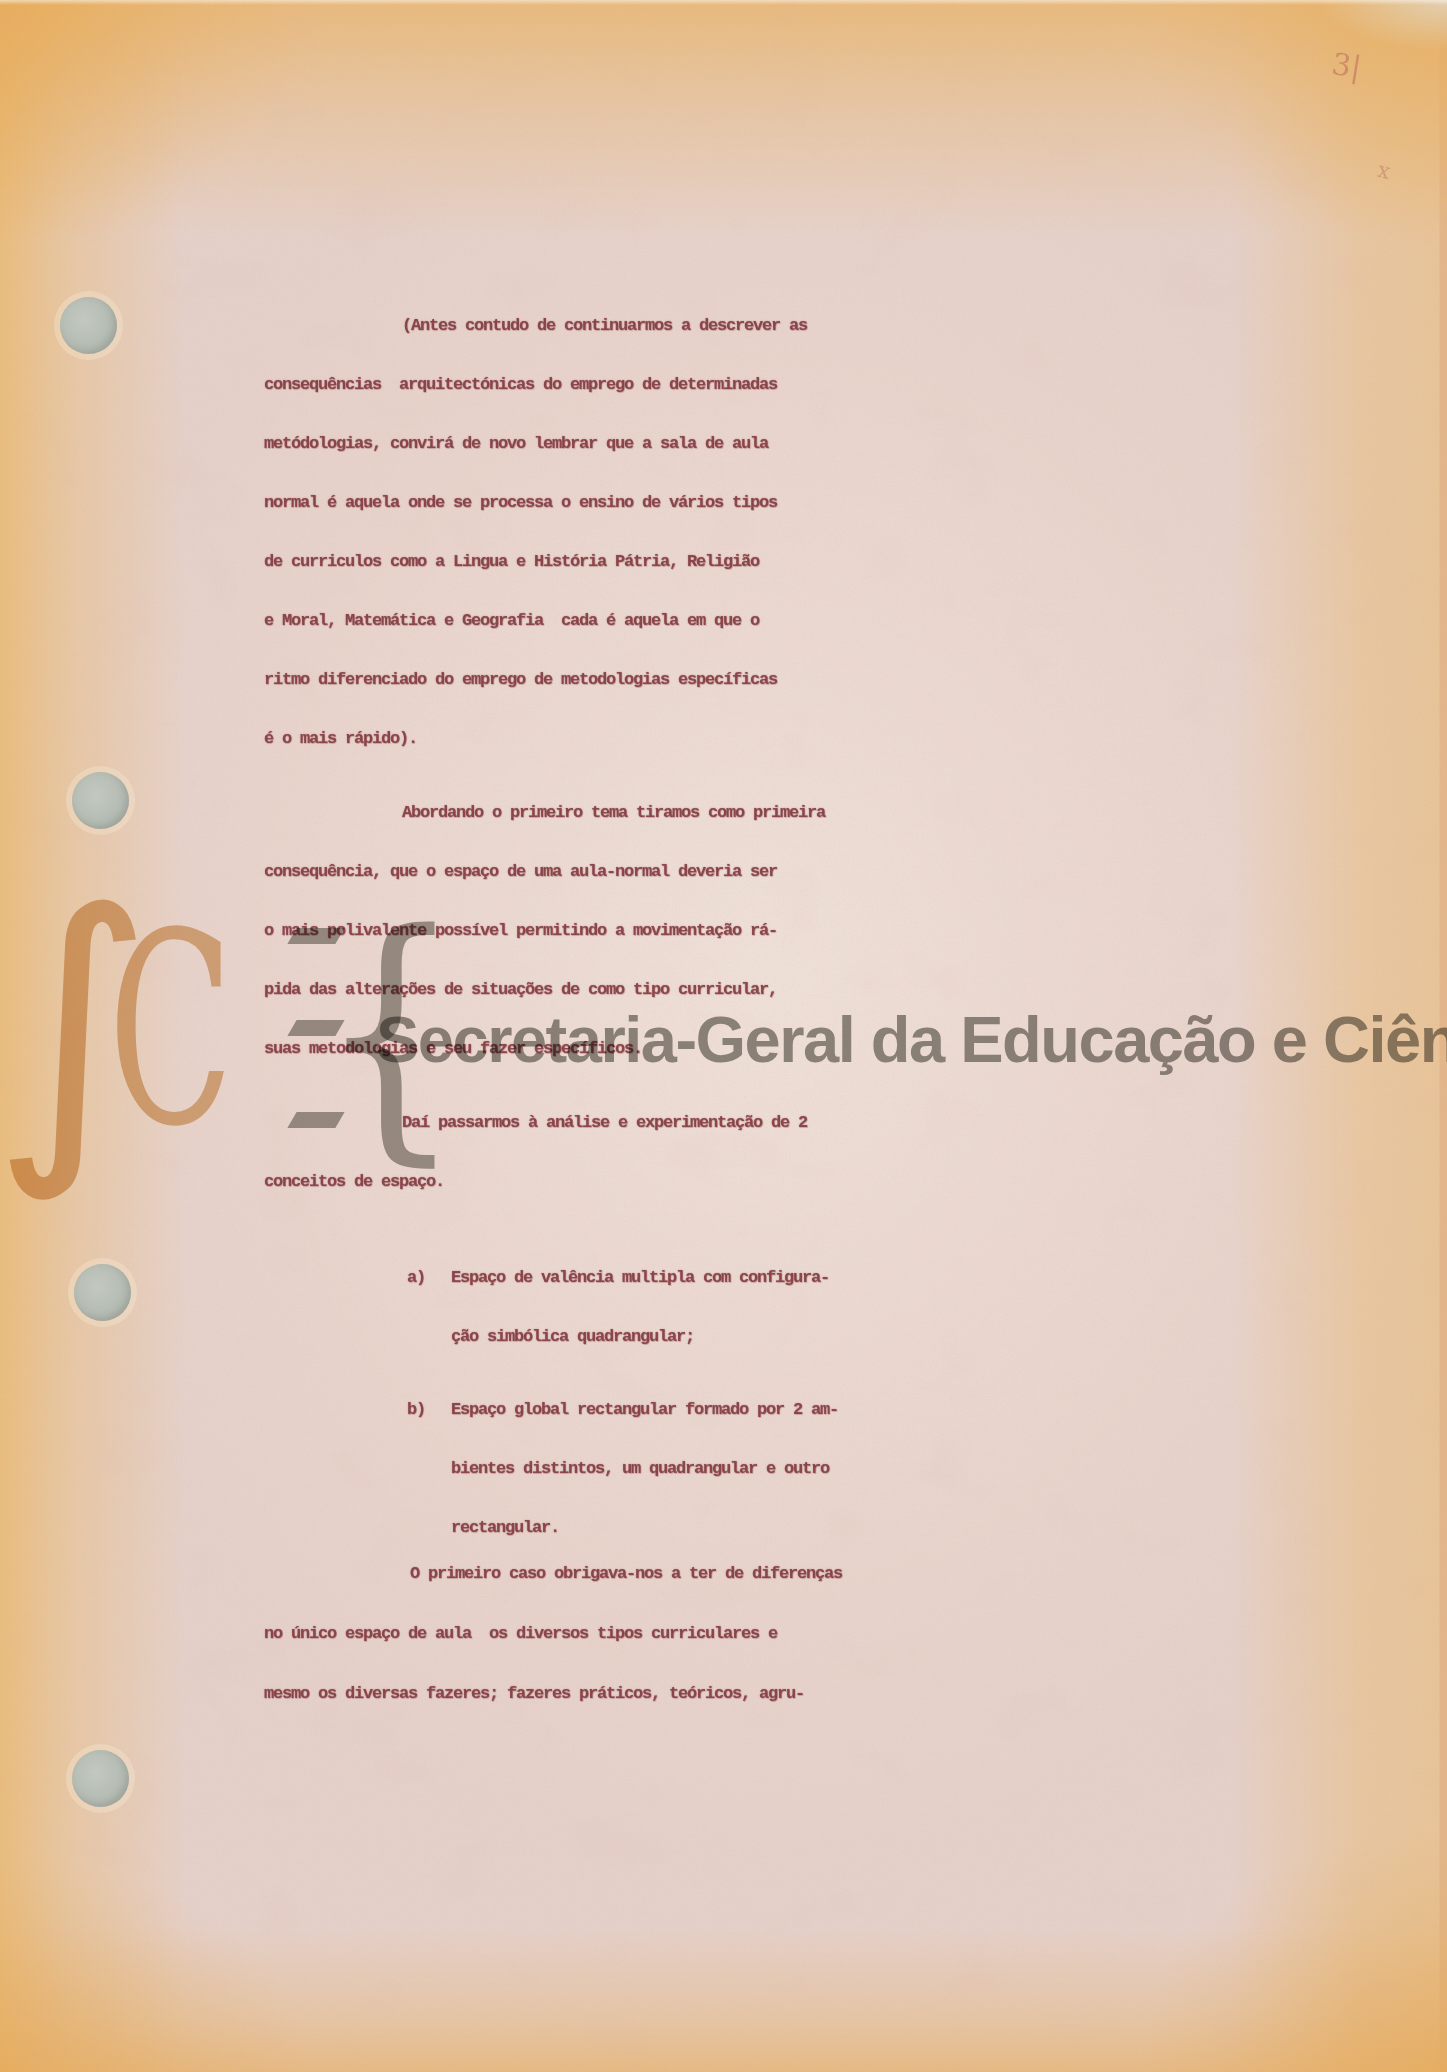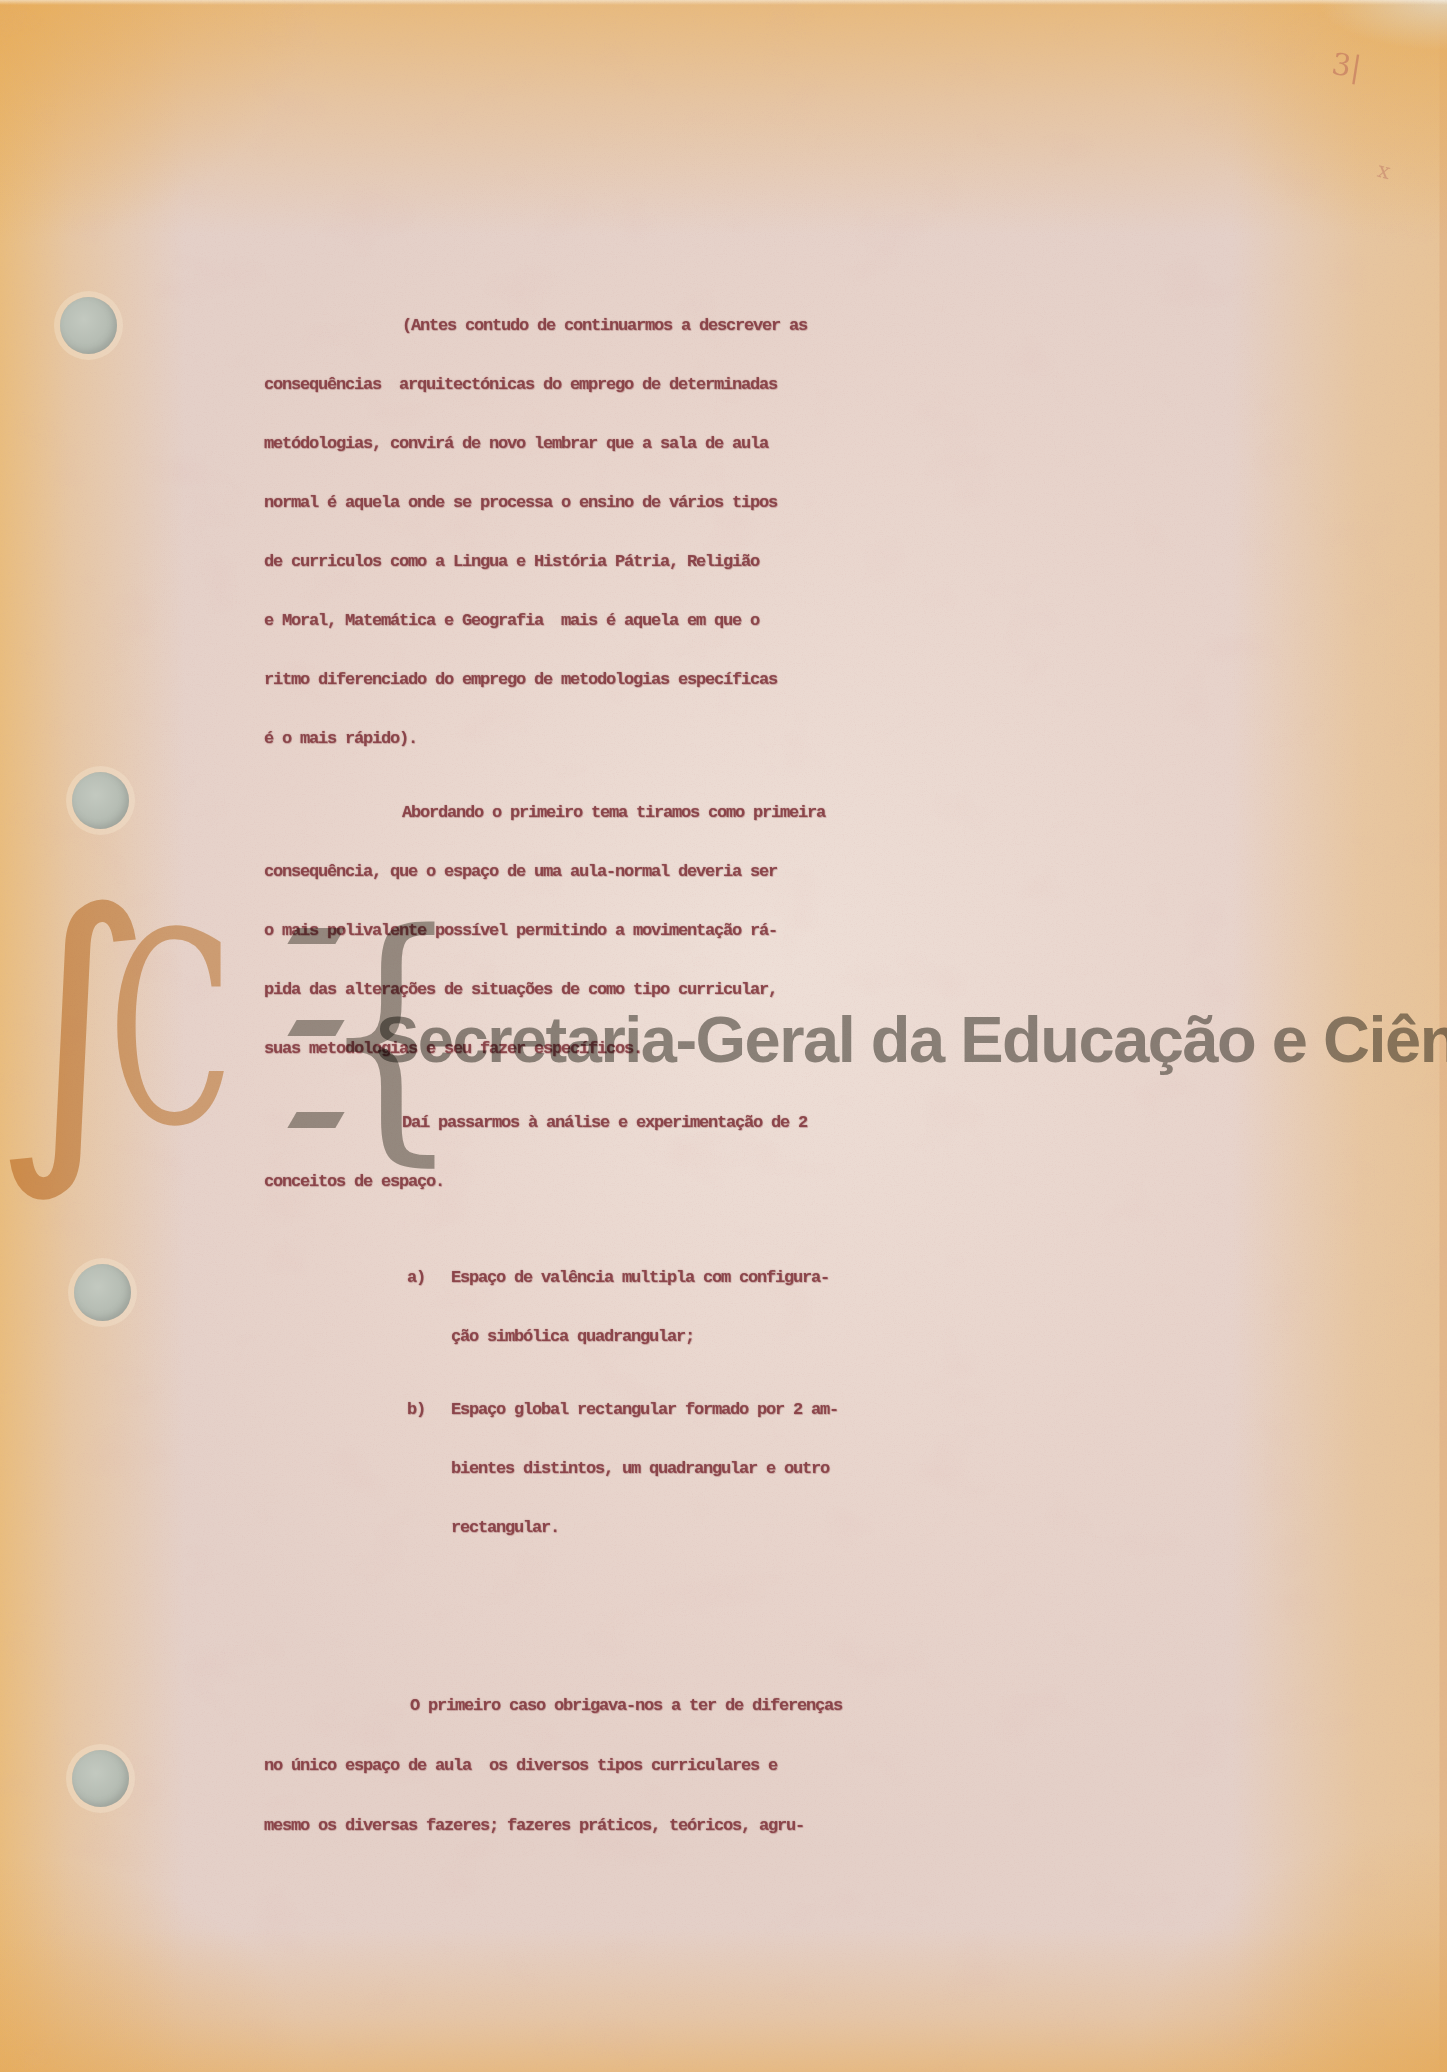--- a/index.html
+++ b/index.html
@@ -90,21 +90,21 @@
 
   <div class="mark pencil">3|</div>
   <div class="mark corner">x</div>
 
   <div class="para" style="top:296px;">
     <div class="tline ind">(Antes contudo de continuarmos a descrever as</div>
     <div class="tline">consequências  arquitectónicas do emprego de determinadas</div>
     <div class="tline">metódologias, convirá de novo lembrar que a sala de aula</div>
     <div class="tline">normal é aquela onde se processa o ensino de vários tipos</div>
     <div class="tline">de curriculos como a Lingua e História Pátria, Religião</div>
-    <div class="tline">e Moral, Matemática e Geografia  mais é aquela em que o</div>
+    <div class="tline">e Moral, Matemática e Geografia  cada é aquela em que o</div>
     <div class="tline">ritmo diferenciado do emprego de metodologias específicas</div>
     <div class="tline">é o mais rápido).</div>
   </div>
 
   <div class="para" style="top:783px;">
     <div class="tline ind">Abordando o primeiro tema tiramos como primeira</div>
     <div class="tline">consequência, que o espaço de uma aula-normal deveria ser</div>
     <div class="tline">o mais polivalente possível permitindo a movimentação rá-</div>
     <div class="tline">pida das alterações de situações de como tipo curricular,</div>
     <div class="tline">suas metodologias e seu fazer específicos.</div>
@@ -125,21 +125,21 @@
 
   <div class="list-item" style="top:1380px;">
     <div class="tline llabel">b)</div>
     <div>
       <div class="tline">Espaço global rectangular formado por 2 am-</div>
       <div class="tline">bientes distintos, um quadrangular e outro</div>
       <div class="tline">rectangular.</div>
     </div>
   </div>
 
-  <div class="para lh60" style="top:1676px;">
+  <div class="para lh60" style="top:1544px;">
     <div class="tline ind2">O primeiro caso obrigava-nos a ter de diferenças</div>
     <div class="tline">no único espaço de aula  os diversos tipos curriculares e</div>
     <div class="tline">mesmo os diversas fazeres; fazeres práticos, teóricos, agru-</div>
   </div>
 
   <div class="wm-logo">
     <span class="wm-glyph wm-int">∫</span>
     <span class="wm-glyph wm-c">C</span>
     <div class="wm-bar" style="top:928px;"></div>
     <div class="wm-bar" style="top:1020px;"></div>

